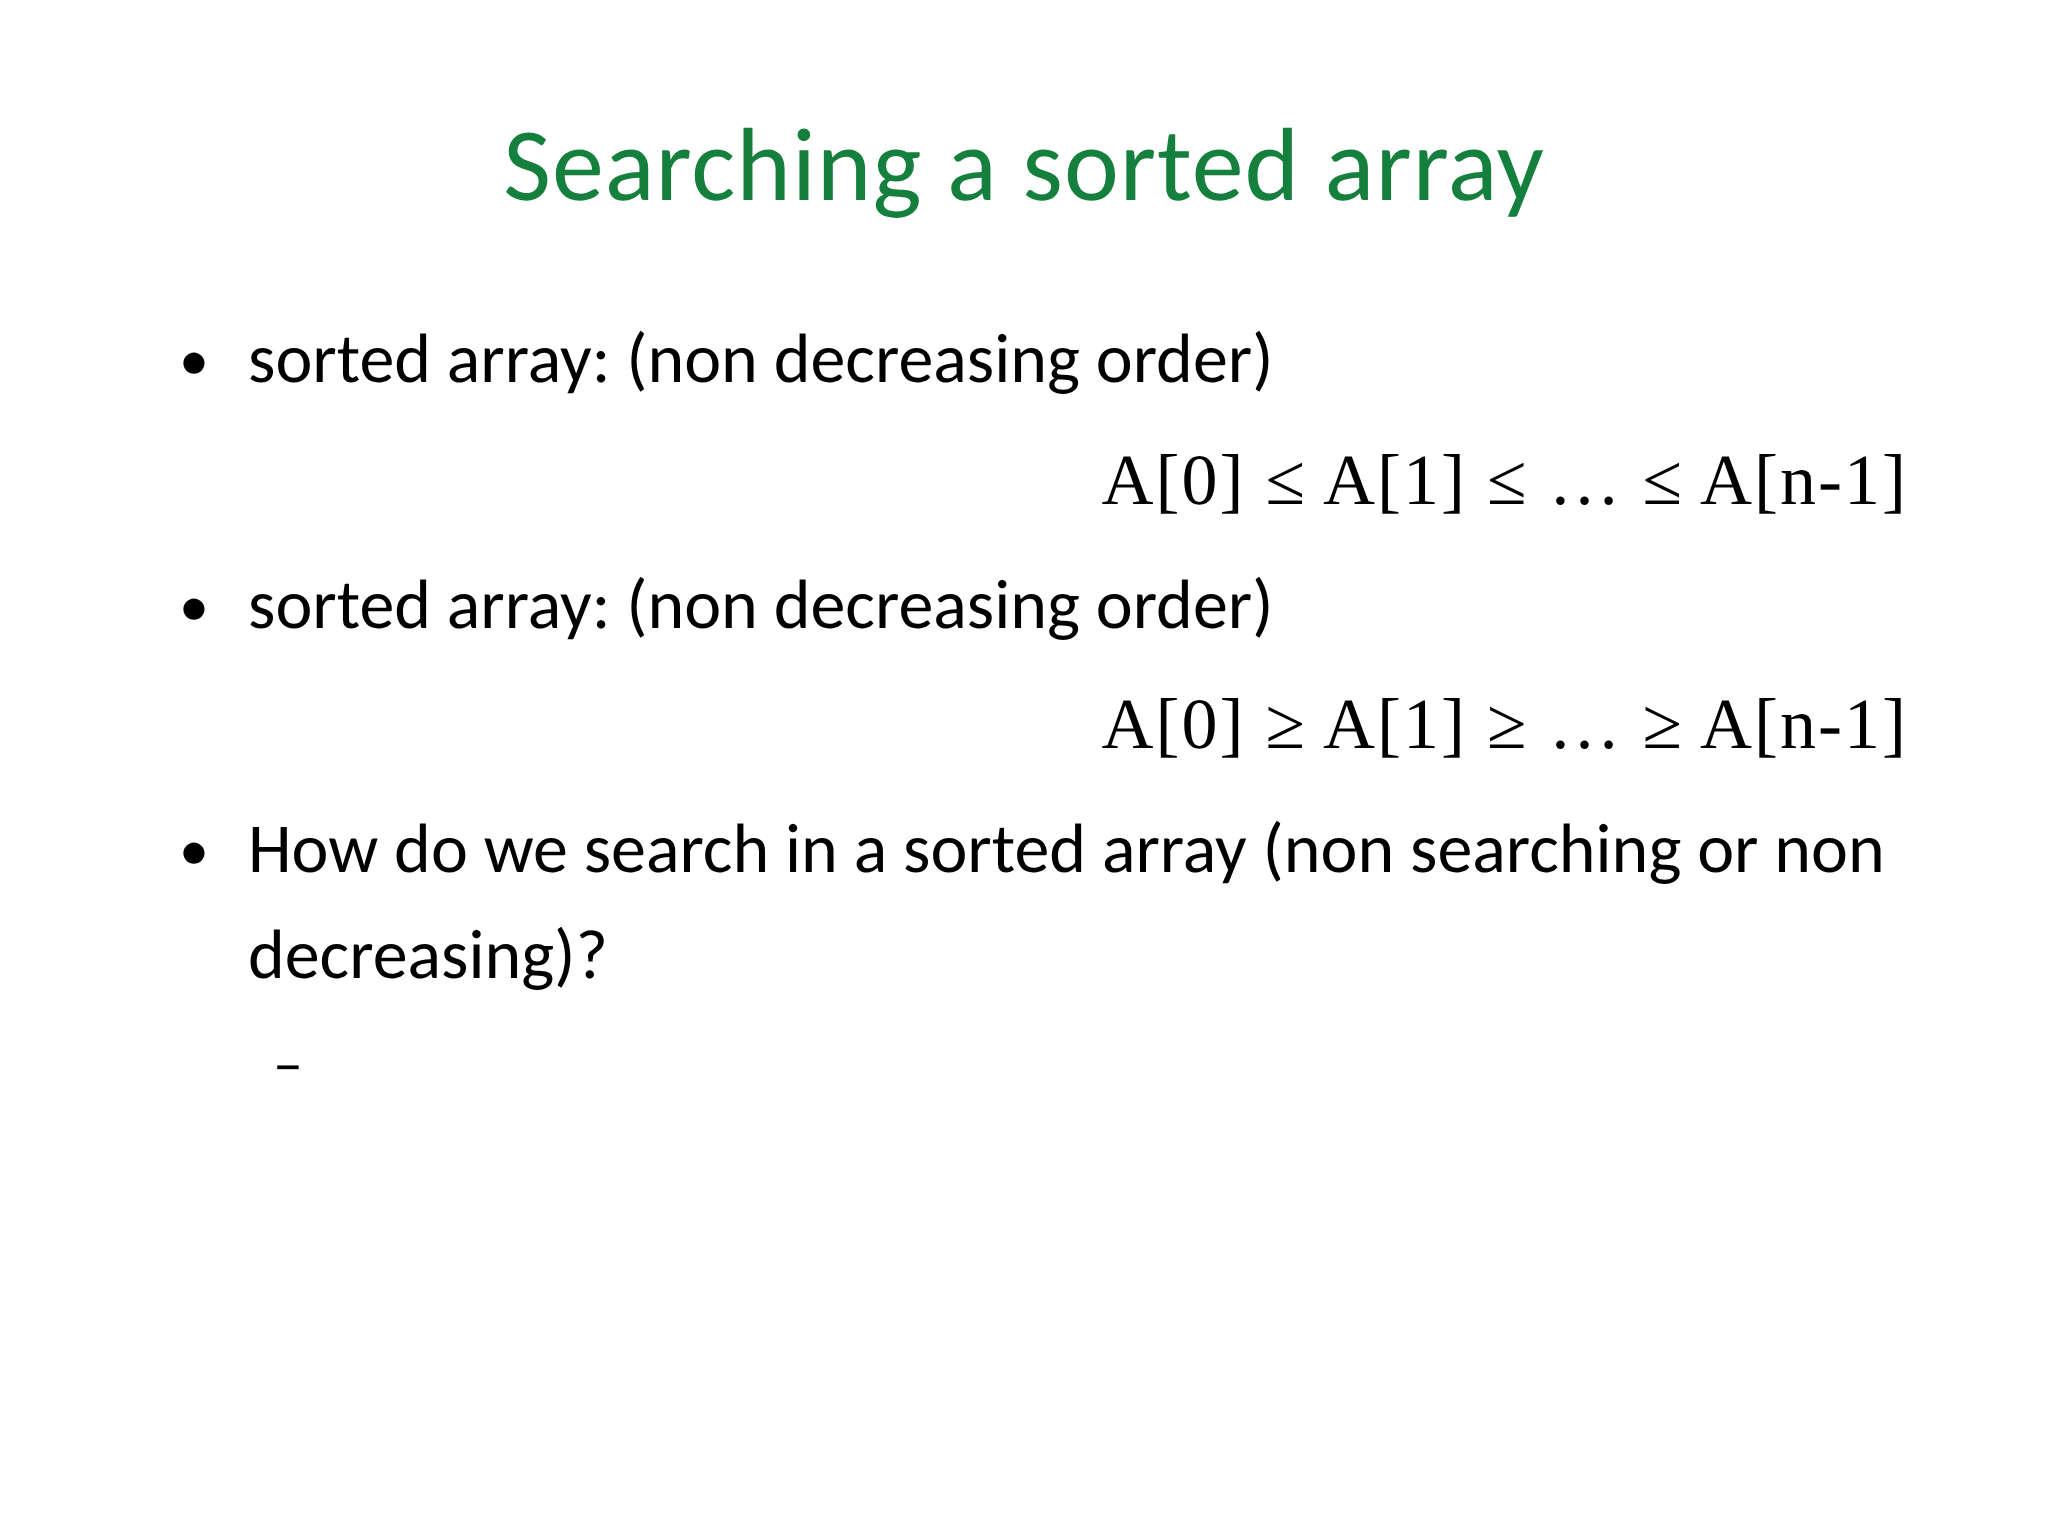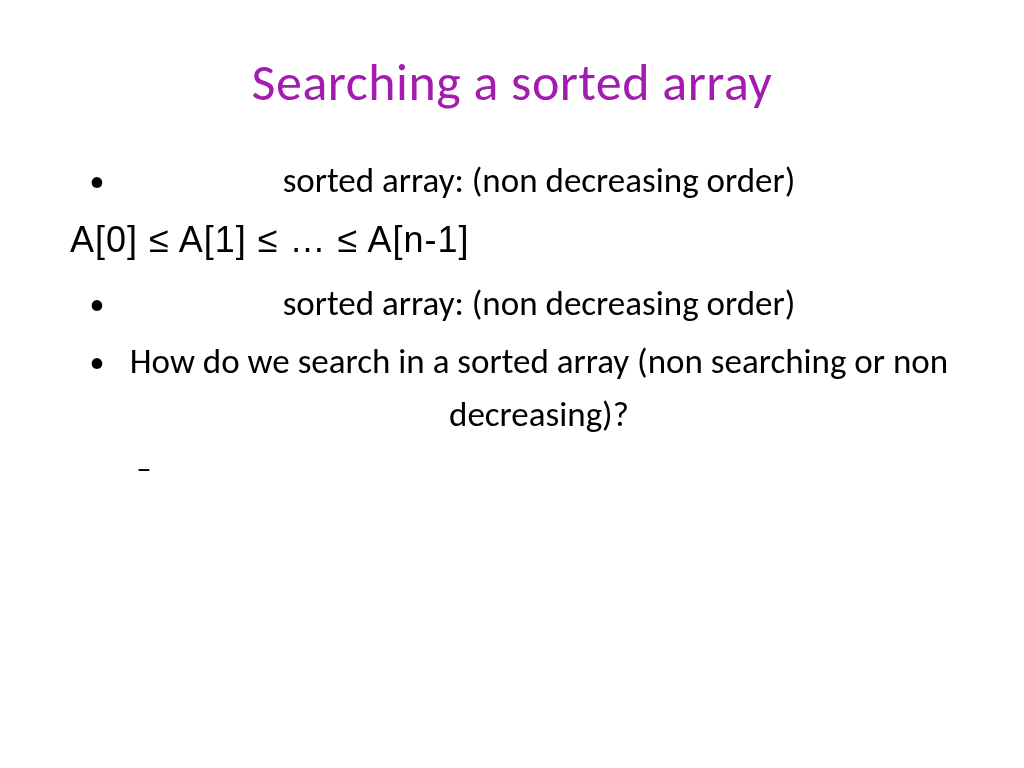--- a/index.html
+++ b/index.html
@@ -5,21 +5,21 @@
   * { margin: 0; padding: 0; box-sizing: border-box; }
   html, body { width: 1024px; height: 768px; background: #fff; font-family: Calibri, 'Segoe UI', sans-serif; }
   .slide {
     width: 1024px;
     height: 768px;
     padding: 50px 70px 40px 70px;
     position: relative;
   }
   .title {
     text-align: center;
-    color: #a21caf;
+    color: #15803d;
     font-size: 52px;
     font-weight: 400;
     margin-bottom: 40px;
     letter-spacing: 0.5px;
   }
   .content {
     color: #000;
     font-size: 35px;
     line-height: 1.5;
   }
@@ -30,27 +30,27 @@
   }
   .bullet {
     width: 54px;
     flex-shrink: 0;
     text-align: center;
     font-size: 30px;
     padding-top: 4px;
   }
   .bullet-text {
     flex: 1;
-    text-align: center;
   }
   .mono-line {
-    font-family: Liberation Sans, sans-serif;
+    font-family: Liberation Serif, serif;
     font-size: 36px;
     letter-spacing: 1px;
     margin: 6px 0 10px 0;
+    text-align: right;
   }
   .sub-row {
     display: flex;
     align-items: flex-start;
     padding-left: 54px;
     font-size: 30px;
     margin-top: 4px;
   }
   .dash {
     width: 40px;
@@ -71,20 +71,21 @@
       <div class="bullet-text">sorted array: (non decreasing order)</div>
     </div>
 
     <div class="mono-line">A[0] ≤ A[1] ≤ … ≤ A[n-1]</div>
 
     <div class="bullet-row">
       <div class="bullet">•</div>
       <div class="bullet-text">sorted array: (non decreasing order)</div>
     </div>
 
+    <div class="mono-line">A[0] ≥ A[1] ≥ … ≥ A[n-1]</div>
 
     <div class="bullet-row">
       <div class="bullet">•</div>
       <div class="bullet-text">How do we search in a sorted array (non searching or non decreasing)?</div>
     </div>
 
     <div class="sub-row">
       <div class="dash">–</div>
     </div>
 

